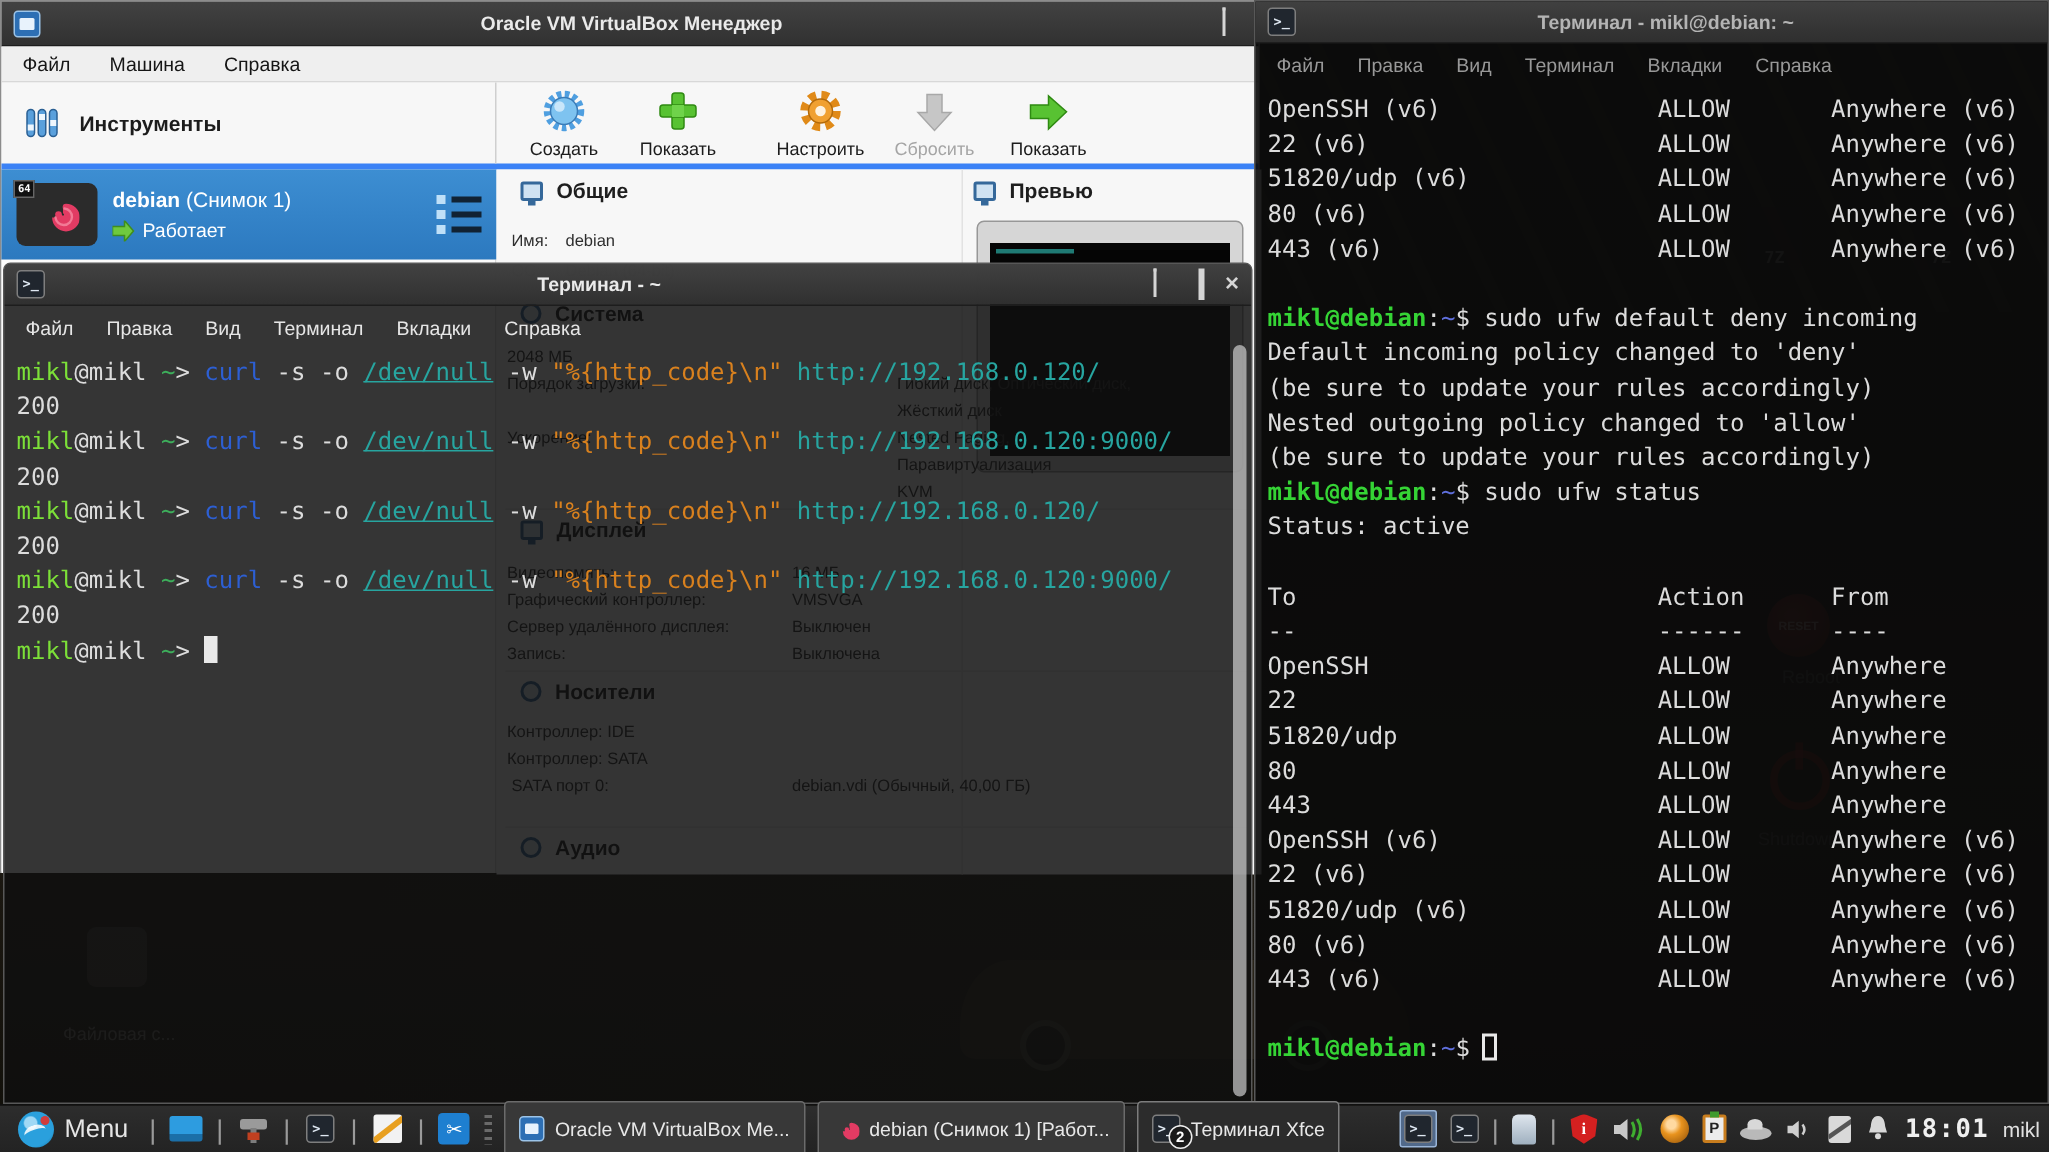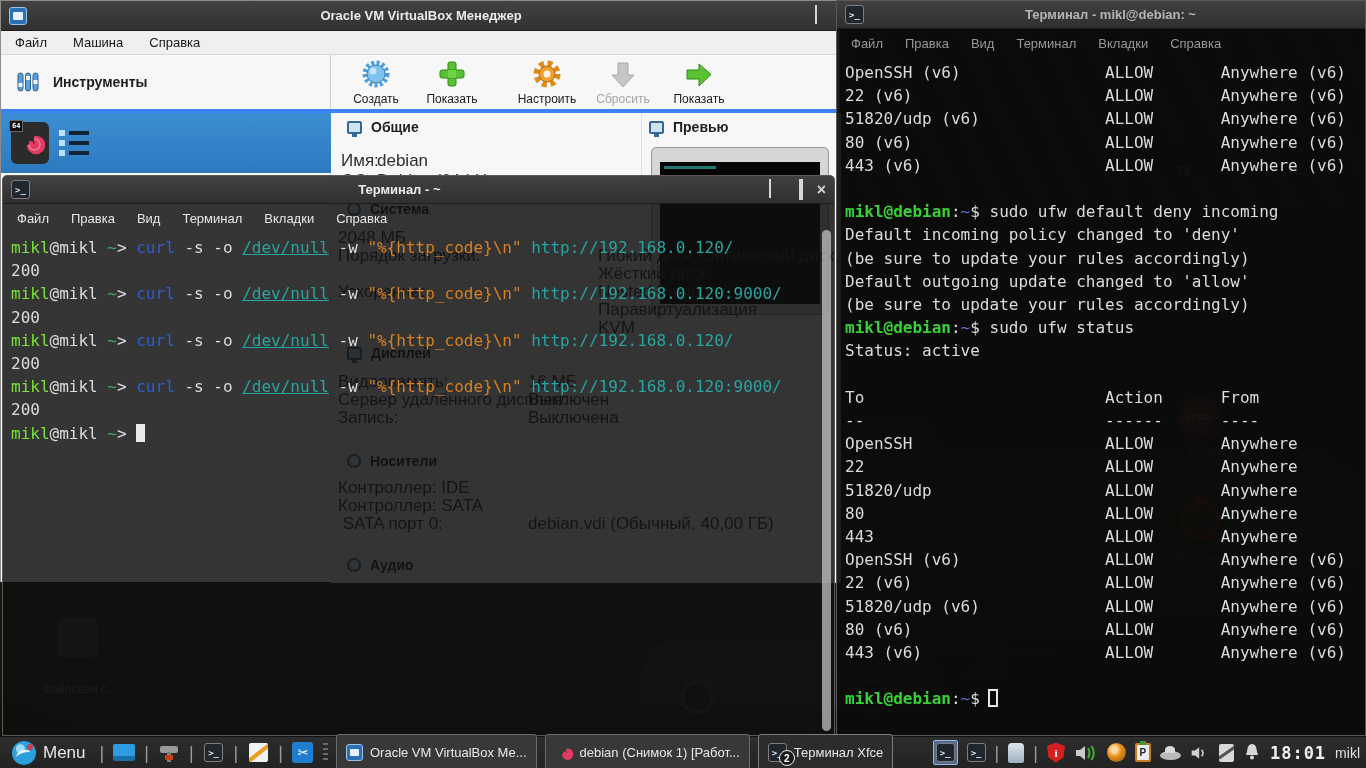--- a/index.html
+++ b/index.html
@@ -58,21 +58,21 @@
   .vb-toolleft { width:330px; border-right:1px solid #cfcfcf; display:flex; align-items:center; padding-left:14px; gap:12px; }
   .vb-toolleft .tlabel { font-weight:bold; font-size:14px; color:#1c1c1c; }
   .vb-toolbtns { display:flex; align-items:flex-start; padding:4px 0 0 12px; gap:10px; }
   .tb-btn { display:flex; flex-direction:column; align-items:center; width:66px; gap:1px; cursor:default; }
   .tb-btn .lbl { font-size:12px; color:#1c1c1c; }
   .tb-btn.disabled .lbl { color:#a5a5a5; }
   .tb-sep { width:1px; background:#d2d2d2; margin:4px 4px; }
   .vm-row { position:absolute; left:0; top:112px; width:330px; height:60px;
     background:linear-gradient(180deg,#3d8ed2,#2c79bf); display:flex; align-items:center; padding:0 10px; gap:10px; }
   .vm-listbg { position:absolute; left:0; top:172px; width:330px; height:409px; background:#fbfbfb; border-right:1px solid #d8d8d8; }
-  .vm-ic { position:relative; width:38px; height:42px; background:#2b2b2b; border-radius:6px;
+  .vm-ic { position:relative; width:54px; height:42px; background:#2b2b2b; border-radius:6px;
     display:flex; align-items:center; justify-content:center; }
   .vm-ic .badge64 { position:absolute; left:-2px; top:-2px; background:#111; color:#fff;
     font:bold 7px "DejaVu Sans Mono",monospace; padding:1px 2px; border:1px solid #666; }
   .vm-texts { flex:1; color:#fff; }
   .vm-line1 { font-size:14px; }
   .vm-line1 b { font-weight:bold; }
   .vm-line2 { display:flex; align-items:center; gap:5px; font-size:13px; margin-top:3px; }
   .vm-menu { display:flex; flex-direction:column; gap:4px; }
   .vm-menu .mrow { display:flex; gap:4px; align-items:center; }
   .vm-menu .sq { width:6px; height:6px; background:#bfe0f8; }
@@ -80,21 +80,21 @@
 
   .vb-details { position:absolute; left:330px; top:112px; width:510px; height:470px; background:#f7f7f7; }
   .vsep { position:absolute; left:310px; top:0; width:1px; height:470px; background:#e2e2e2; }
   .sec-head { position:absolute; display:flex; align-items:center; gap:9px; font-weight:bold;
     font-size:14px; color:#1e1e1e; }
   .sec-ic { width:15px; height:13px; border:2px solid #35689a; border-radius:2px; background:#cfe2f2; position:relative; }
   .sec-ic:after { content:""; position:absolute; left:3px; bottom:-5px; width:5px; height:3px; background:#35689a; }
   .sec-ic.round { border-radius:50%; width:14px; height:14px; background:#dfe9f2; }
   .sec-ic.round:after { display:none; }
   .hsep { position:absolute; left:6px; width:494px; height:1px; background:#e3e3e3; }
-  .drows { position:absolute; font-size:17px; color:#2e2e2e; }
+  .drows { position:absolute; font-size:11px; color:#2e2e2e; }
   .drow { display:flex; height:18px; line-height:18px; white-space:pre; }
   .dlabel { display:inline-block; }
   .rows-general .dlabel { width:36px; }
   .rows-system .dlabel { width:260px; }
   .rows-display .dlabel, .rows-storage .dlabel { width:190px; }
   .rows-general .drow { height:20px; line-height:20px; }
   .preview-box { position:absolute; left:320px; top:34px; width:178px; height:168px;
     background:#d6d6d6; border:1px solid #979797; border-radius:5px; padding:14px 8px 10px 8px; }
   .preview-screen { width:100%; height:100%; background:#050505; position:relative; }
   .preview-screen:before { content:""; position:absolute; left:4px; top:4px; width:52px; height:3px; background:#1f7a74; }
@@ -272,20 +272,29 @@
 
     <div class="vm-listbg"></div>
     <div class="vm-row">
       <span class="vm-ic">
         <svg width="30" height="30" viewBox="0 0 30 30">
           <path d="M21 10 a7 7 0 1 1 -7 7 a5 5 0 1 0 5 -5 a3 3 0 1 1 -3 3" fill="none" stroke="#e23b63" stroke-width="4.5" stroke-linecap="round"></path>
           <path d="M20 11 a5.5 5.5 0 1 1 -6 6" fill="none" stroke="#f27a95" stroke-width="1.6" stroke-linecap="round"></path>
         </svg>
         <span class="badge64">64</span>
       </span>
+      <span class="vm-texts">
+        <span class="vm-line1"><b>debian</b><span> (Снимок 1)</span></span>
+        <span class="vm-line2">
+          <svg width="15" height="14" viewBox="0 0 15 14">
+            <polygon points="0,4 8,4 8,0 14,7 8,14 8,10 0,10" fill="#6fc93e" stroke="#3f8d1d"></polygon>
+          </svg>
+          <span>Работает</span>
+        </span>
+      </span>
       <span class="vm-menu">
         <span class="mrow">
             <span class="sq"></span>
             <span class="bar"></span>
           </span>
         <span class="mrow">
             <span class="sq"></span>
             <span class="bar"></span>
           </span>
         <span class="mrow">
@@ -328,20 +337,21 @@
           <div class="drow"><span class="dlabel"></span><span class="dvalue">KVM</span></div>
         </div>
 
       <div class="hsep" style="top:226px;"></div>
       <div class="sec-head" style="left:16px; top:232px;">
         <span class="sec-ic"></span>
         <span>Дисплей</span>
       </div>
       <div class="drows rows-display" style="left:7px; top:260px;">
           <div class="drow"><span class="dlabel">Видеопамять:</span><span class="dvalue">16 МБ</span></div>
+          <div class="drow"><span class="dlabel">Графический контроллер:</span><span class="dvalue">VMSVGA</span></div>
           <div class="drow"><span class="dlabel">Сервер удалённого дисплея:</span><span class="dvalue">Выключен</span></div>
           <div class="drow"><span class="dlabel">Запись:</span><span class="dvalue">Выключена</span></div>
         </div>
 
       <div class="hsep" style="top:334px;"></div>
       <div class="sec-head" style="left:16px; top:340px;">
         <span class="sec-ic round"></span>
         <span>Носители</span>
       </div>
       <div class="drows rows-storage" style="left:7px; top:366px;">
@@ -374,21 +384,21 @@
     <div class="term-body">
         <div class="tline"><span class="sg-p">OpenSSH (v6)               ALLOW       Anywhere (v6)</span></div>
         <div class="tline"><span class="sg-p">22 (v6)                    ALLOW       Anywhere (v6)</span></div>
         <div class="tline"><span class="sg-p">51820/udp (v6)             ALLOW       Anywhere (v6)</span></div>
         <div class="tline"><span class="sg-p">80 (v6)                    ALLOW       Anywhere (v6)</span></div>
         <div class="tline"><span class="sg-p">443 (v6)                   ALLOW       Anywhere (v6)</span></div>
         <div class="tline">&nbsp;</div>
         <div class="tline"><span class="sg-ub">mikl@debian</span><span class="sg-p">:</span><span class="sg-tb">~</span><span class="sg-p">$ sudo ufw default deny incoming</span></div>
         <div class="tline"><span class="sg-p">Default incoming policy changed to 'deny'</span></div>
         <div class="tline"><span class="sg-p">(be sure to update your rules accordingly)</span></div>
-        <div class="tline"><span class="sg-p">Default outgoing update changed to 'allow'</span></div>
+        <div class="tline"><span class="sg-p">Nested outgoing policy changed to 'allow'</span></div>
         <div class="tline"><span class="sg-p">(be sure to update your rules accordingly)</span></div>
         <div class="tline"><span class="sg-ub">mikl@debian</span><span class="sg-p">:</span><span class="sg-tb">~</span><span class="sg-p">$ sudo ufw status</span></div>
         <div class="tline"><span class="sg-p">Status: active</span></div>
         <div class="tline">&nbsp;</div>
         <div class="tline"><span class="sg-p">To                         Action      From</span></div>
         <div class="tline"><span class="sg-p">--                         ------      ----</span></div>
         <div class="tline"><span class="sg-p">OpenSSH                    ALLOW       Anywhere</span></div>
         <div class="tline"><span class="sg-p">22                         ALLOW       Anywhere</span></div>
         <div class="tline"><span class="sg-p">51820/udp                  ALLOW       Anywhere</span></div>
         <div class="tline"><span class="sg-p">80                         ALLOW       Anywhere</span></div>

